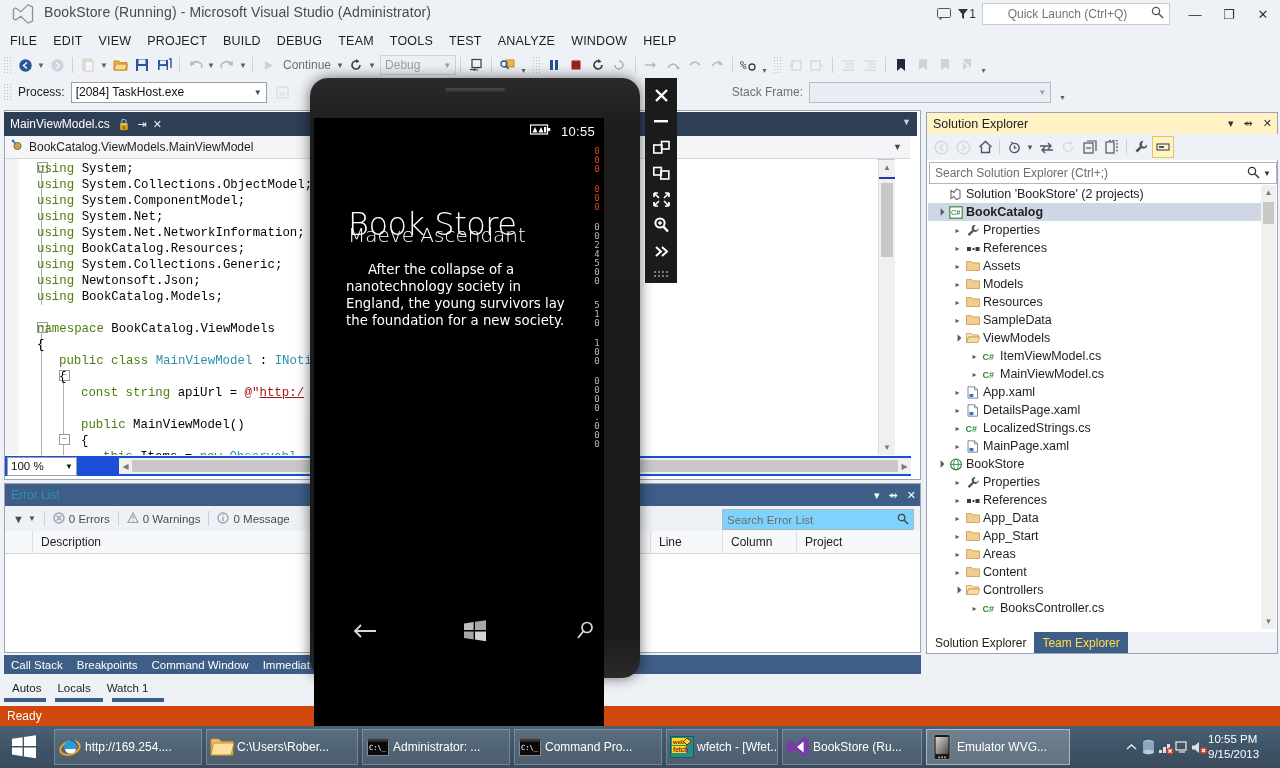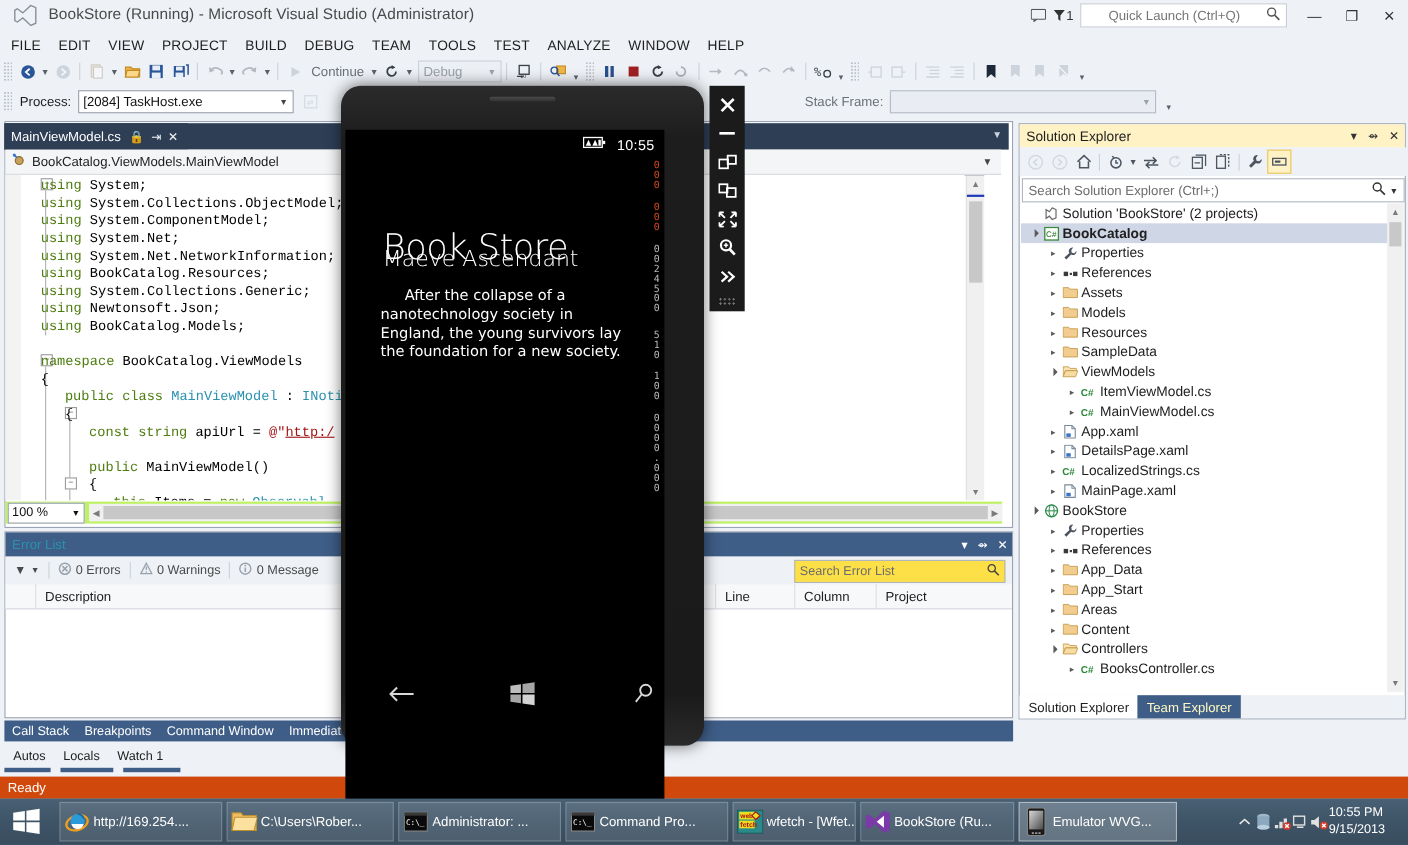--- a/index.html
+++ b/index.html
@@ -73,36 +73,36 @@
   .lnk{color:#a31515;text-decoration:underline;}
   .fold{position:absolute;left:32px;width:9px;height:9px;border:1px solid #9a9a9a;background:#fff;color:#555;font-size:8px;line-height:7px;text-align:center;font-family:"Liberation Sans",sans-serif;}
   .foldline{position:absolute;left:36px;width:1px;background:#b0b0b0;}
 
   .vscroll{position:absolute;right:0;top:0;width:16px;height:296px;background:#f0f0f0;border-left:1px solid #e0e0e0;}
   .vscroll .thumb{position:absolute;left:2px;top:24px;width:12px;height:74px;background:#c8c8c8;}
   .vscroll .ar{position:absolute;left:0;width:16px;height:16px;display:flex;align-items:center;justify-content:center;color:#7a7a7a;font-size:8px;}
   .splitbtn{position:absolute;right:0;top:-17px;width:16px;height:16px;background:#e9edf3;border:1px solid #c3c8d0;display:flex;align-items:center;justify-content:center;font-size:10px;color:#333;}
   .bluemark{position:absolute;right:0;top:18px;width:16px;height:2px;background:#1d38b8;}
 
-  .editor-bottom{position:absolute;left:5px;top:456px;width:906px;height:20px;background:#bef264;display:flex;align-items:center;}
+  .editor-bottom{position:absolute;left:5px;top:456px;width:906px;height:20px;background:#1d4ed8;display:flex;align-items:center;gap:38px;}
   .zoom-combo{width:62px;height:17px;margin-left:2px;border:1px solid #98a0ac;background:#fff;font-size:11.5px;color:#111;display:flex;align-items:center;justify-content:space-between;padding:0 3px;}
   .hscroll{position:relative;flex:1;height:16px;margin-left:4px;background:#f0f0f0;}
   .hscroll .thumb{position:absolute;left:13px;top:2px;right:13px;height:12px;background:#c8c8c8;}
   .hscroll .ar{position:absolute;top:0;width:13px;height:16px;display:flex;align-items:center;justify-content:center;color:#7a7a7a;font-size:8px;}
 
   
   .errlist{position:absolute;left:4px;top:483px;width:917px;height:170px;background:#fff;border:1px solid #9aa4b4;box-sizing:border-box;}
   .el-title{position:absolute;left:0;top:0;width:100%;height:22px;background:#3e5d87;color:#fff;display:flex;align-items:center;}
   .el-title .t{font-size:12px;margin-left:6px;}
   .el-title .btns{position:absolute;right:4px;display:flex;gap:9px;align-items:center;font-size:11px;}
   .el-tools{position:absolute;left:0;top:22px;width:100%;height:25px;background:#eef1f6;border-bottom:1px solid #d4d7dd;display:flex;align-items:center;}
   .el-chip{display:flex;align-items:center;font-size:11.5px;color:#4a4a4a;padding:0 8px;height:25px;}
   .el-chip .gl{margin-right:4px;font-size:11px;}
   .el-vsep{width:1px;height:15px;background:#ccd1d9;}
-  .el-search{position:absolute;right:6px;top:3px;width:190px;height:19px;border:1px solid #b0b6c0;background:#fde047;display:flex;align-items:center;}
+  .el-search{position:absolute;right:6px;top:3px;width:190px;height:19px;border:1px solid #b0b6c0;background:#7dd3fc;display:flex;align-items:center;}
   .el-search span.ph{font-size:11.5px;color:#6c6c6c;margin-left:4px;}
   .el-search .mg{position:absolute;right:4px;color:#444;font-size:11px;}
   .el-head{position:absolute;left:0;top:47px;width:100%;height:22px;background:#f7f8fa;border-bottom:1px solid #d4d7dd;display:flex;align-items:center;font-size:12px;color:#1e1e1e;}
   .el-head .c{border-right:1px solid #dcdfe5;height:22px;display:flex;align-items:center;padding-left:8px;box-sizing:border-box;}
 
   
   .dock-tabs{position:absolute;left:4px;top:655px;width:917px;height:19px;background:#3e5d87;display:flex;align-items:center;}
   .dock-tabs div{font-size:11.5px;color:#fff;margin:0 7px;}
   .dock-tabs2{position:absolute;left:4px;top:678px;width:917px;height:20px;display:flex;align-items:center;}
   .dock-tabs2 div{font-size:11.5px;color:#1e1e1e;margin:0 8px;}
@@ -128,21 +128,21 @@
   .tw{width:13px;text-align:center;color:#5a5a5a;font-size:8px;flex:0 0 13px;}
   .ti{width:17px;display:flex;align-items:center;justify-content:center;flex:0 0 17px;}
   .tl{margin-left:2px;}
   .bold{font-weight:bold;}
   .se-vscroll{position:absolute;right:1px;top:72px;width:15px;height:444px;background:#f0f0f0;}
   .se-vscroll .ar{position:absolute;left:0;width:15px;height:15px;display:flex;align-items:center;justify-content:center;color:#7a7a7a;font-size:8px;}
   .se-vscroll .thumb{position:absolute;left:2px;top:17px;width:11px;height:22px;background:#c8c8c8;}
   .se-tabs{position:absolute;left:0;bottom:0;width:100%;height:21px;background:#eef1f6;display:flex;align-items:flex-end;}
   .se-tab{height:21px;display:flex;align-items:center;padding:0 8px;font-size:12px;}
   .se-tab.active{background:#fff;color:#1e1e1e;}
-  .se-tab.inactive{background:#3e5d87;color:#fef9c3;}
+  .se-tab.inactive{background:#3e5d87;color:#fde047;}
 
   
   .statusbar{position:absolute;left:0;top:706px;width:1280px;height:20px;background:#d0480b;color:#fff;display:flex;align-items:center;}
   .statusbar span{font-size:12px;margin-left:7px;}
 
   
   .taskbar{position:absolute;left:0;top:726px;width:1280px;height:42px;
            background:linear-gradient(180deg,#4a6175 0%,#3f5568 45%,#384c5d 100%);}
   .tb-start{position:absolute;left:0;top:0;width:48px;height:42px;display:flex;align-items:center;justify-content:center;}
   .tb-item{position:absolute;top:3px;height:36px;background:rgba(255,255,255,.10);border:1px solid rgba(255,255,255,.22);

